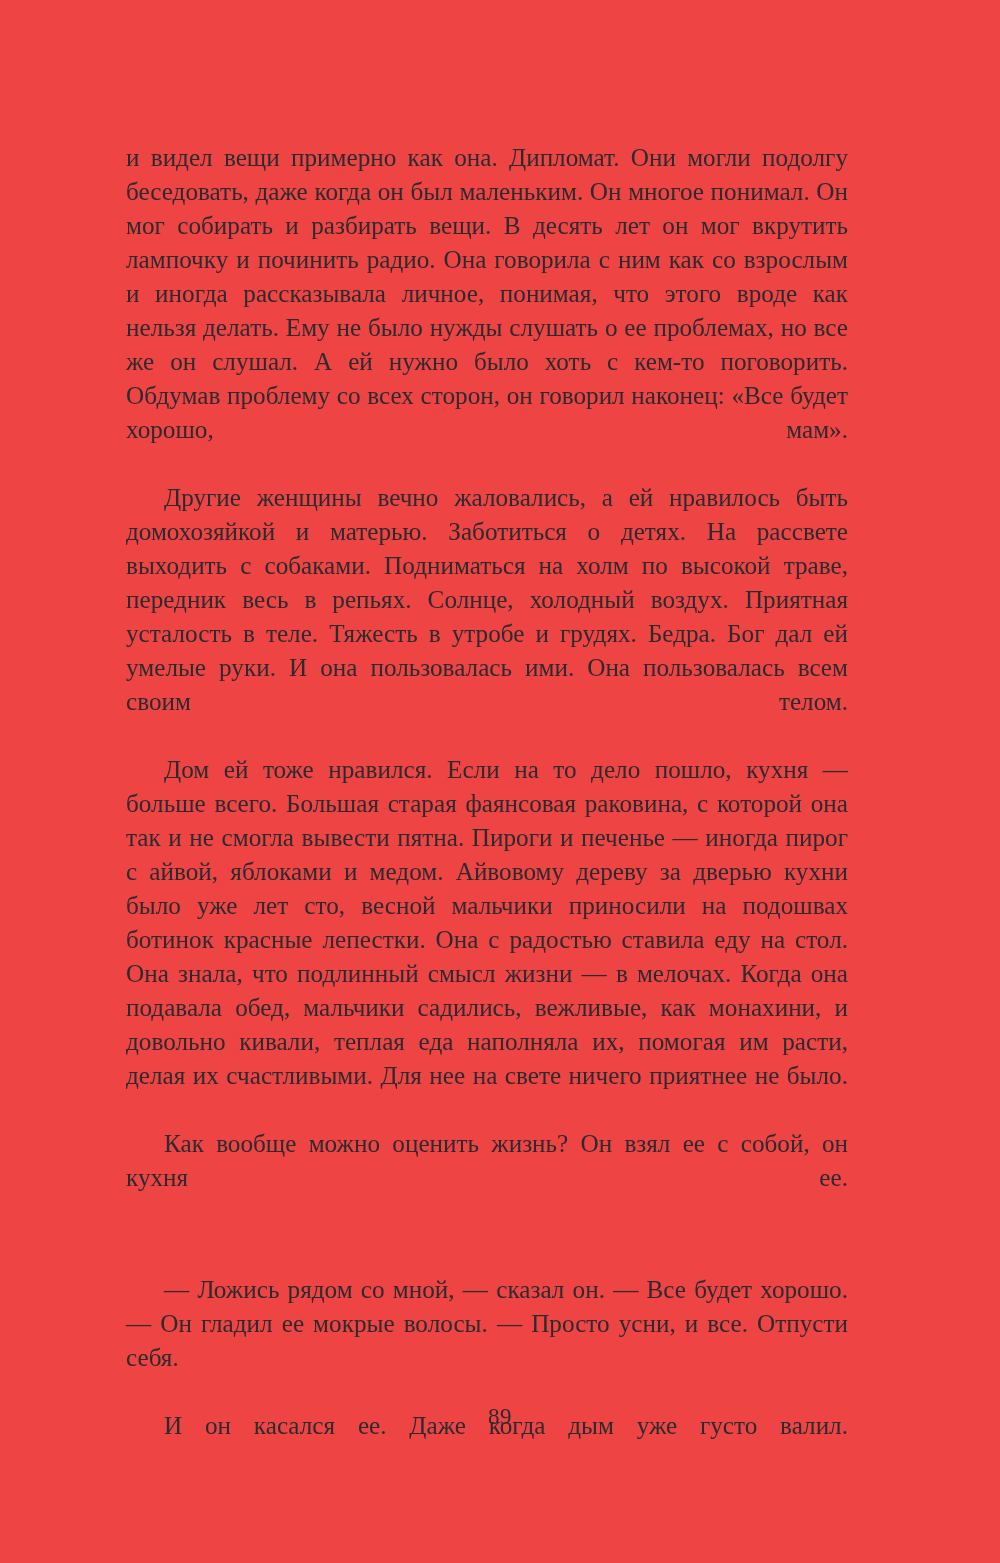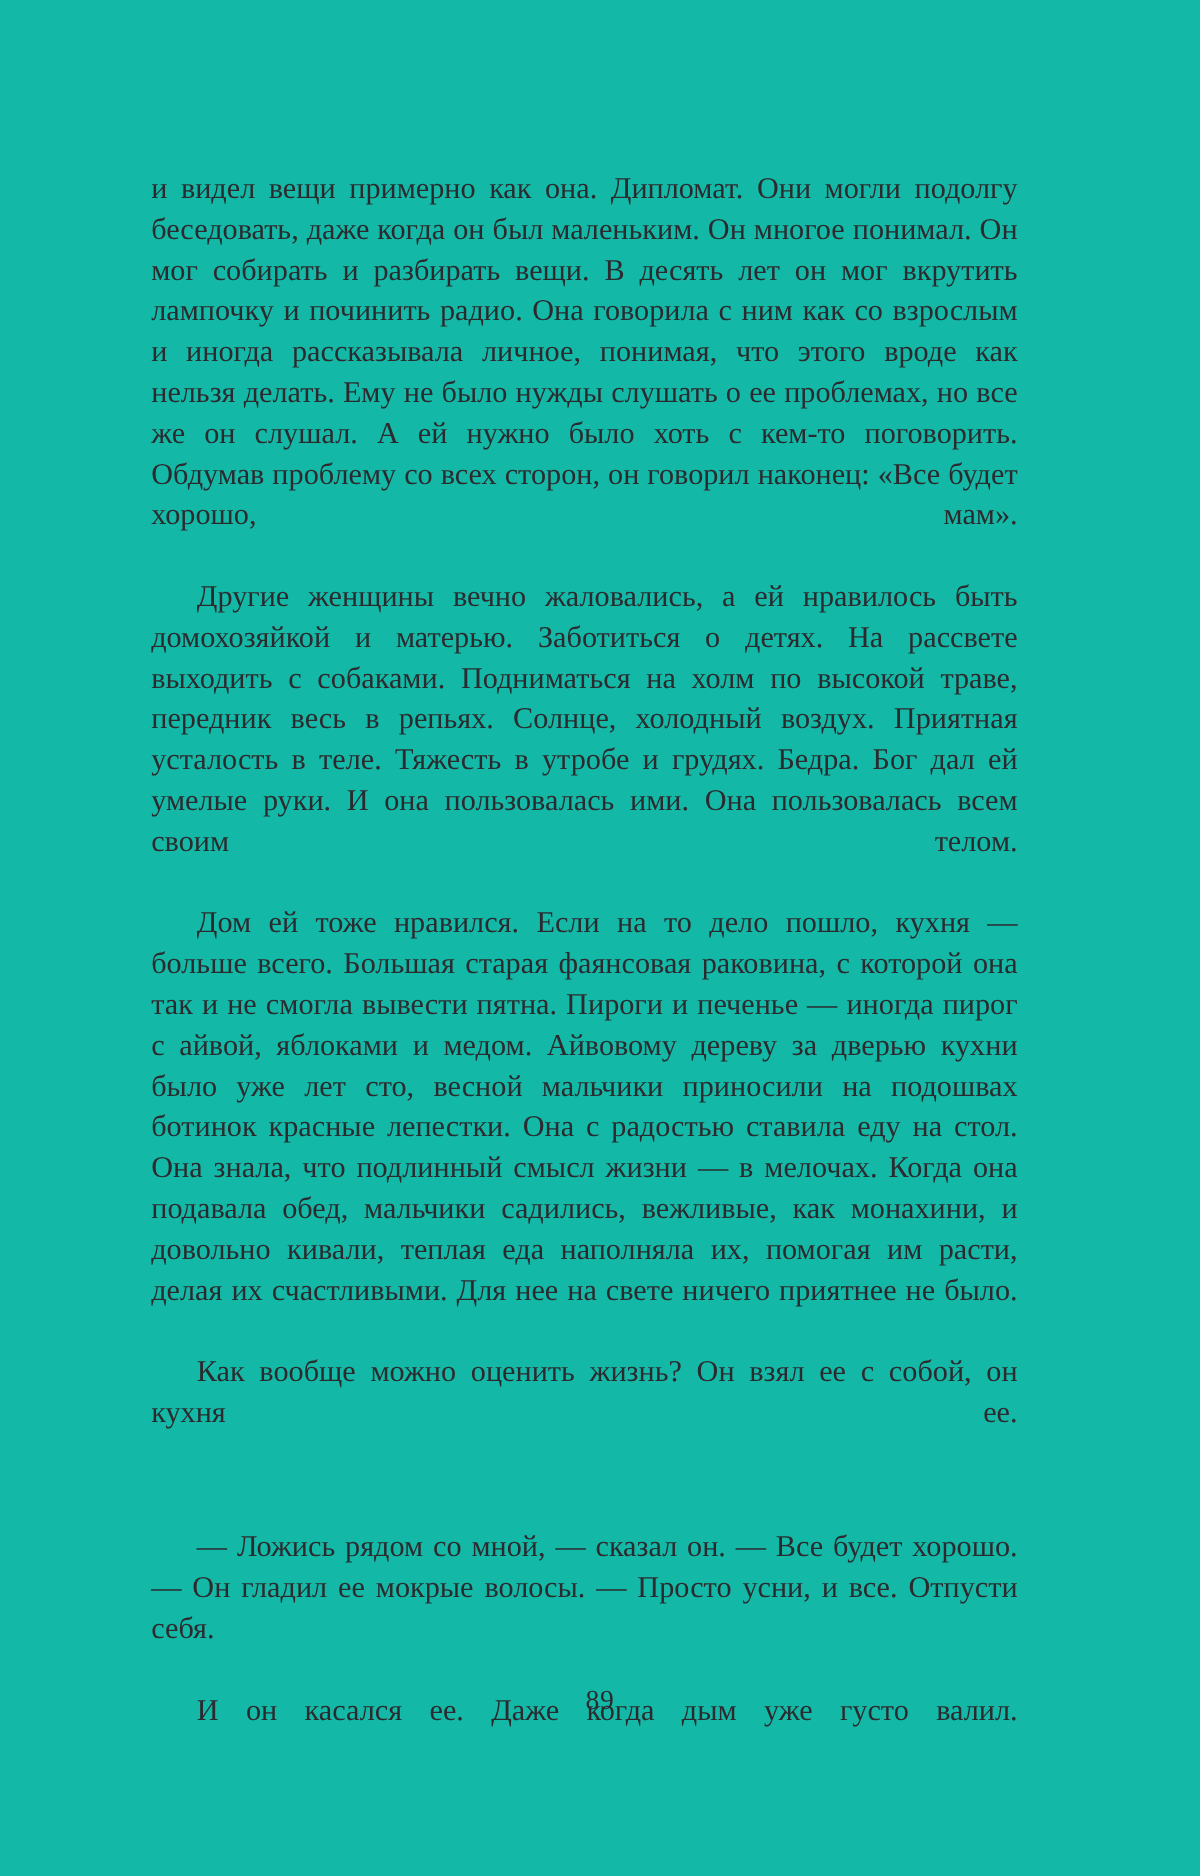--- a/index.html
+++ b/index.html
@@ -6,21 +6,21 @@
   html, body {
     margin: 0;
     padding: 0;
     background: #ffffff;
   }
   .page {
     position: relative;
     width: 1000px;
     height: 1563px;
     margin: 0 auto;
-    background: #14b8a6;
+    background: #ef4444;
     overflow: hidden;
     box-sizing: border-box;
     padding-left: 36px;
   }
   .text-block {
     position: absolute;
     left: 126px;
     top: 141px;
     width: 722px;
   }

